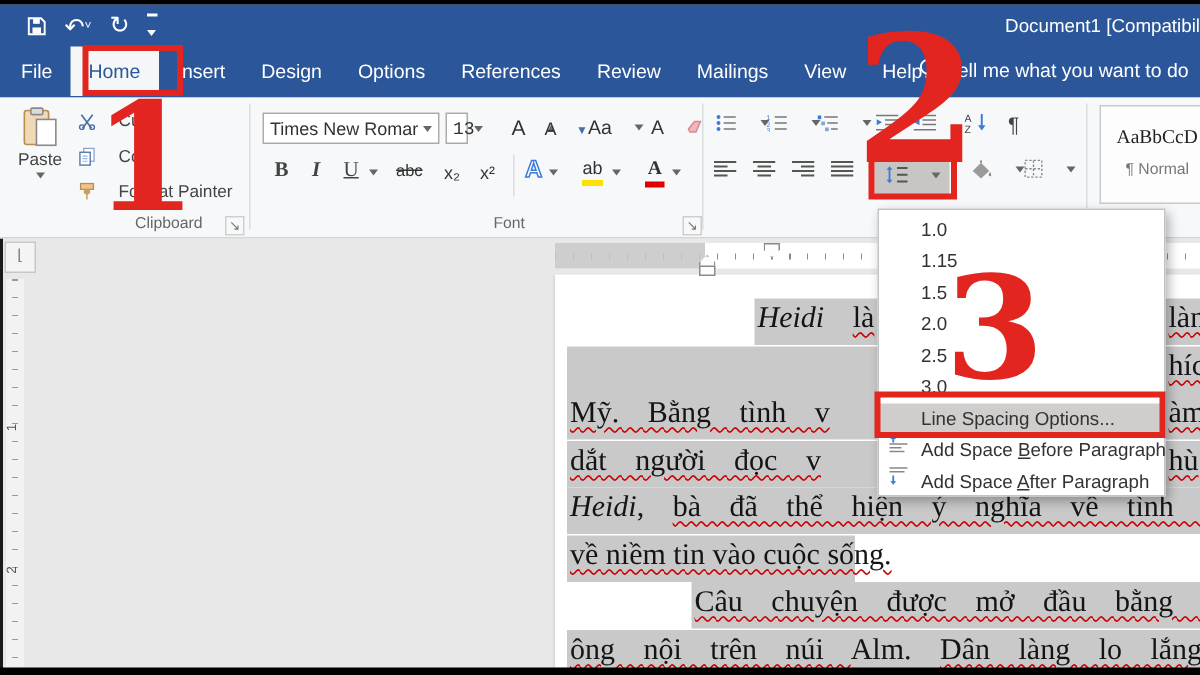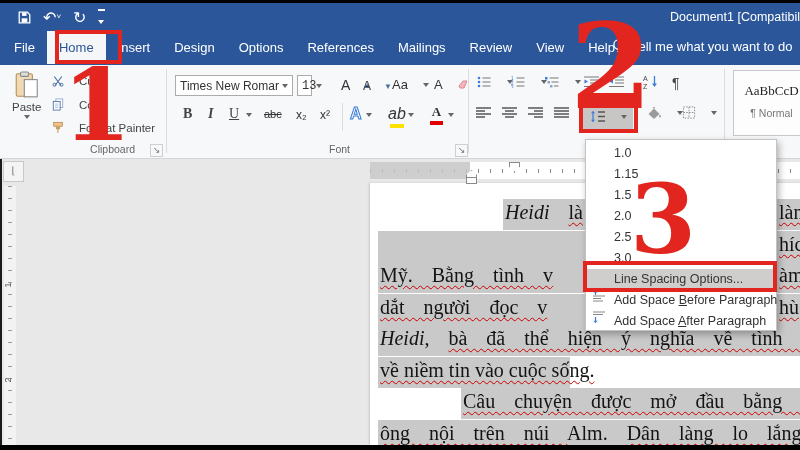--- a/index.html
+++ b/index.html
@@ -94,22 +94,22 @@
   </div>
 
   <div class="abs" id="menubar">
     <div id="tabs-row">
         <div class="tab">File</div>
         <div class="tab active">Home</div>
         <div class="tab">Insert</div>
         <div class="tab">Design</div>
         <div class="tab">Options</div>
         <div class="tab">References</div>
+        <div class="tab">Review</div>
         <div class="tab">Mailings</div>
-        <div class="tab">Review</div>
         <div class="tab">View</div>
         <div class="tab">Help</div>
       </div>
     <div id="tellme">
       <span>
         <svg width="13" height="15" viewBox="0 0 13 15">
             <circle cx="6.5" cy="5.5" r="4.6" fill="none" stroke="#fff" stroke-width="1.3"></circle>
             <path d="M5 10.5h3M5 12.3h3" stroke="#fff" stroke-width="1.2"></path>
           </svg>
       </span>
@@ -190,21 +190,21 @@
     <div class="rbtn bb" style="left:208px;top:41px;font-size:14px;font-style:italic;">I</div>
     <div class="rbtn" style="left:229px;top:41px;font-size:14px;font-family:'Liberation Serif',serif;text-decoration:underline;">U</div>
     <span class="dd abs" style="left:246px;top:48px;"></span>
     <div class="rbtn" style="left:264px;top:43px;font-size:11px;text-decoration:line-through;color:#333;">abc</div>
     <div class="rbtn" style="left:296px;top:43px;font-size:12px;color:#333;">x₂</div>
     <div class="rbtn" style="left:320px;top:43px;font-size:12px;color:#333;">x²</div>
     <div class="gsep" style="left:342px;top:38px;height:28px;"></div>
     <div class="rbtn" style="left:350px;top:40px;font-size:16px;font-weight:bold;color:#fff;-webkit-text-stroke:1px #3a7ad9;">A</div>
     <span class="dd abs" style="left:366px;top:48px;"></span>
     <div class="rbtn" style="left:388px;top:40px;flex-direction:column;gap:1px;">
-      <span style="font-size:16px;font-style:italic;color:#333;">ab</span>
+      <span style="font-size:12px;color:#333;">ab</span>
       <span style="width:14px;height:4px;background:#ffe100;"></span>
     </div>
     <span class="dd abs" style="left:408px;top:48px;"></span>
     <div class="rbtn" style="left:430px;top:39px;flex-direction:column;gap:1px;">
       <span class="bb" style="font-size:13px;color:#333;">A</span>
       <span style="width:13px;height:4px;background:#e00000;"></span>
     </div>
     <span class="dd abs" style="left:448px;top:48px;"></span>
     <div class="glabel" style="left:250px;width:100px;">Font</div>
     <div class="launcher" style="left:455px;">↘</div>

